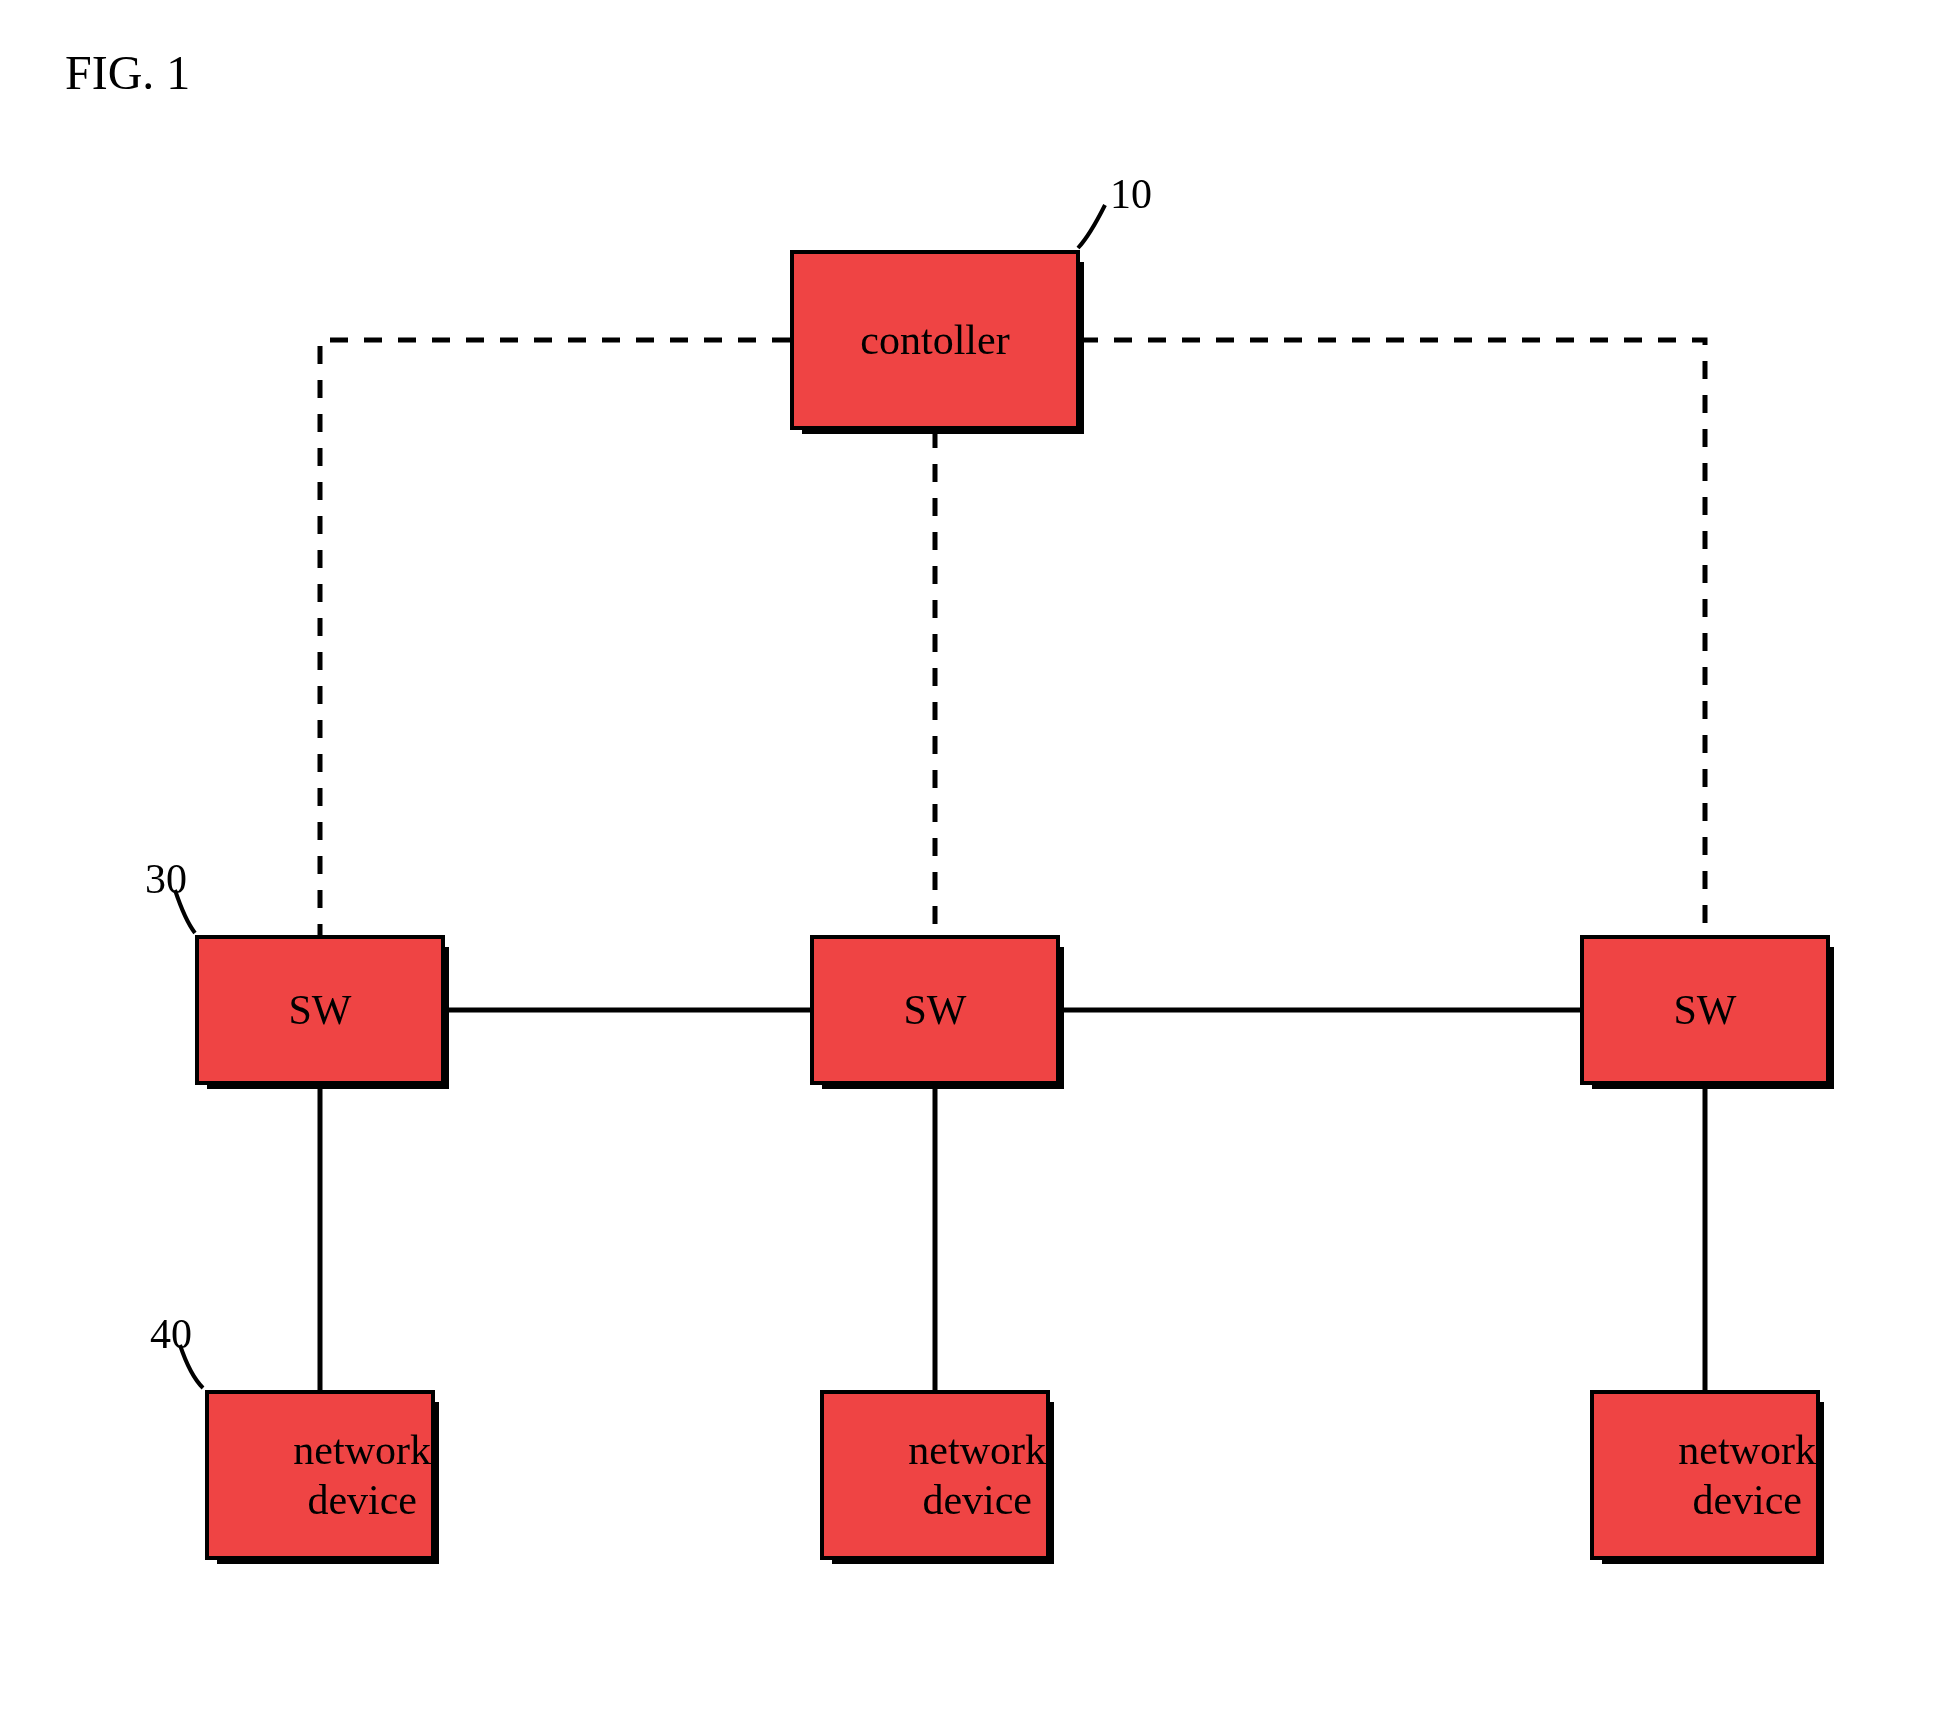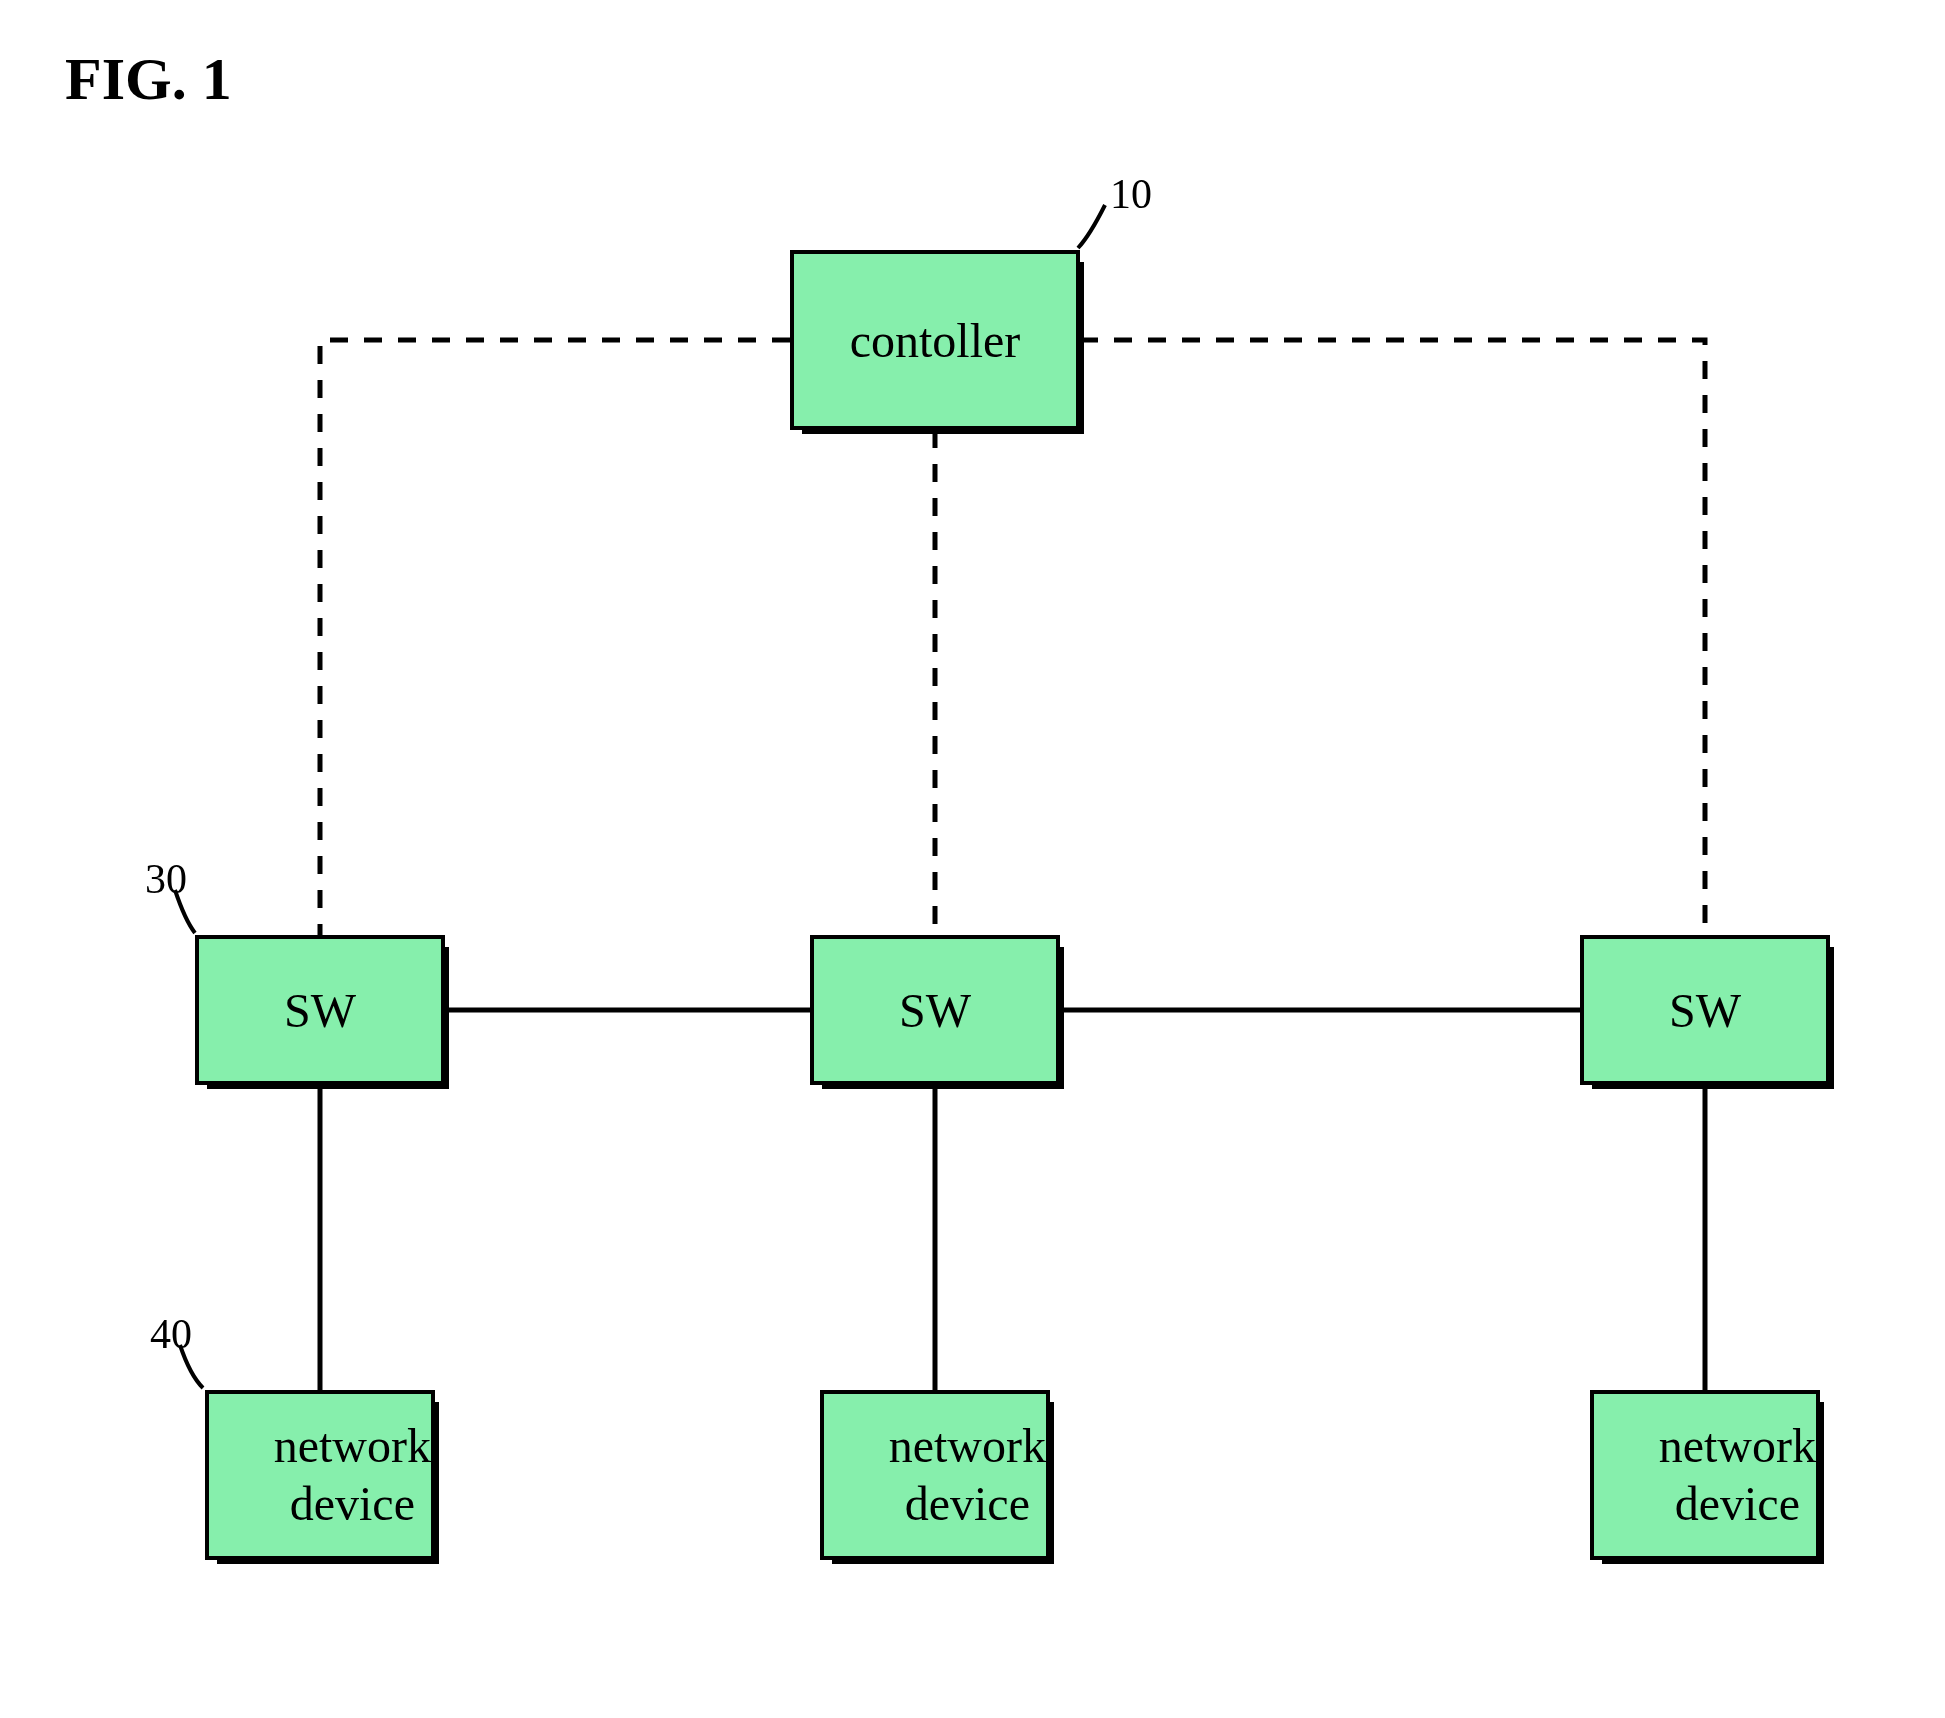--- a/index.html
+++ b/index.html
@@ -7,32 +7,32 @@
       font-family: "Times New Roman", Times, serif;
       background: #fff;
       width: 1945px;
       height: 1718px;
       position: relative;
     }
     .figure-label {
       position: absolute;
       top: 45px;
       left: 65px;
-      font-size: 60px;
-      font-weight: bold;
+      font-size: 48px;
+      font-weight: normal;
     }
     .box {
       position: absolute;
-      background: #86efac;
+      background: #ef4444;
       border: 4px solid #000;
       display: flex;
       align-items: center;
       justify-content: center;
       text-align: center;
-      font-size: 48px;
+      font-size: 42px;
     }
     .box::after {
       content: '';
       position: absolute;
       background: #000;
       z-index: -1;
     }
     
     .controller {
       left: 790px;

